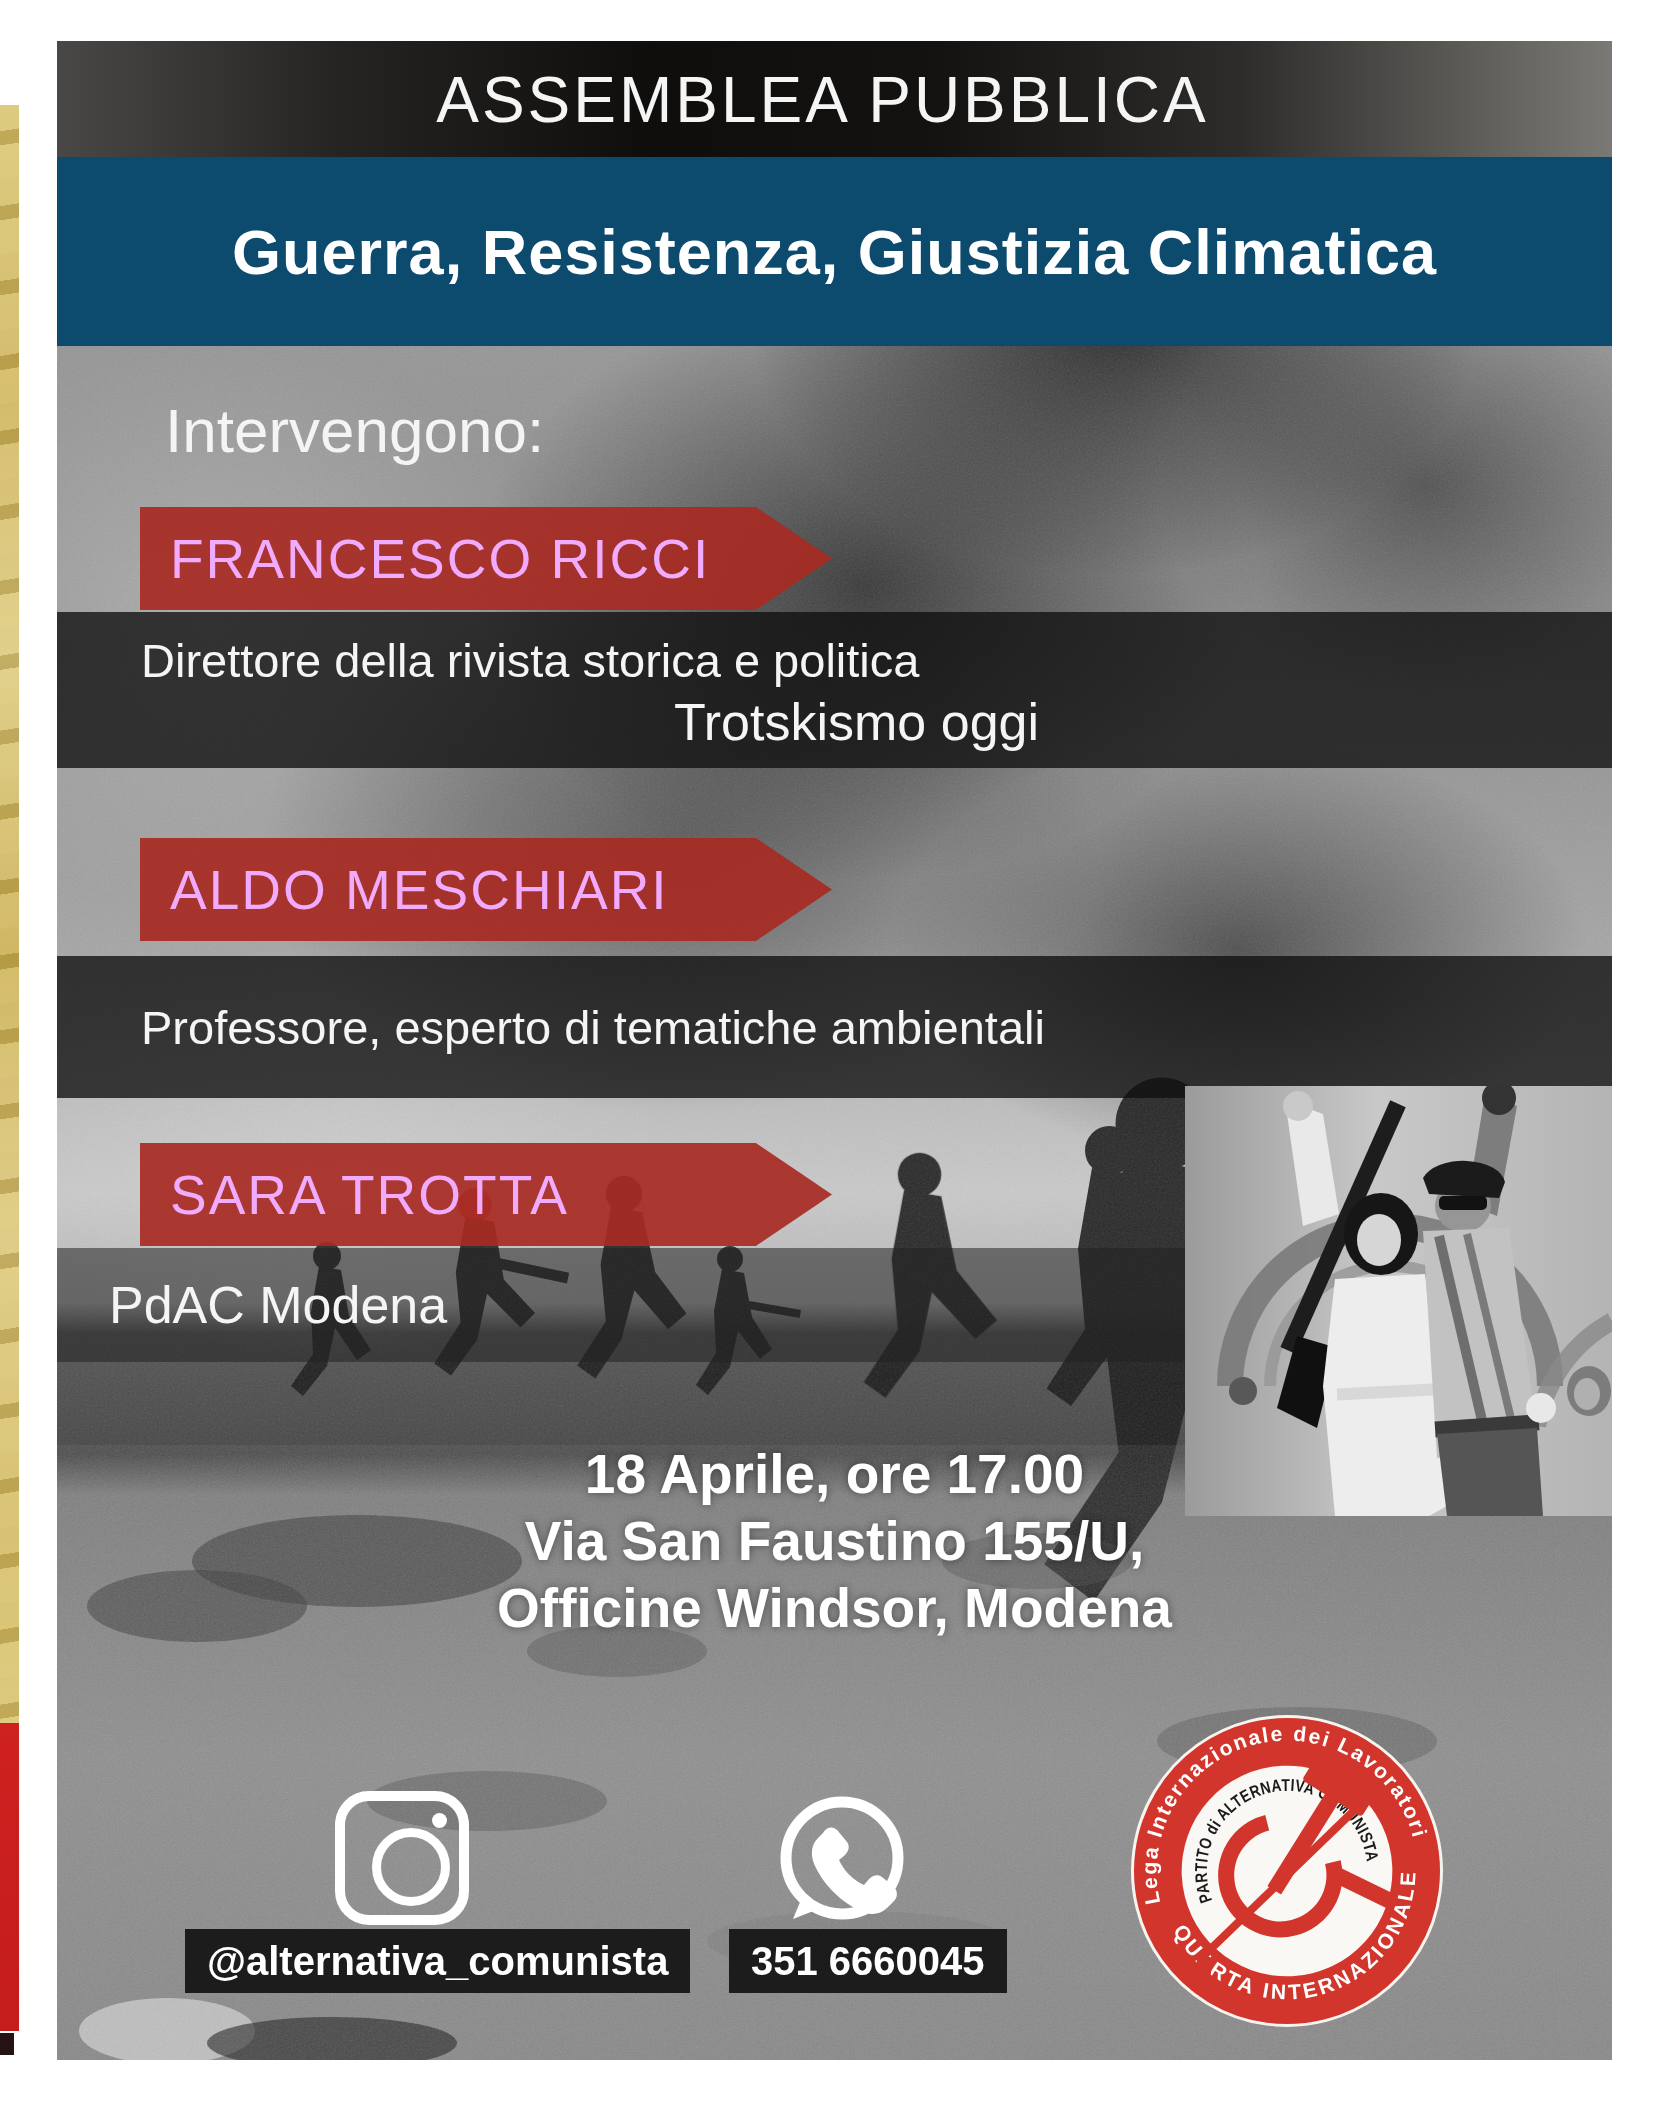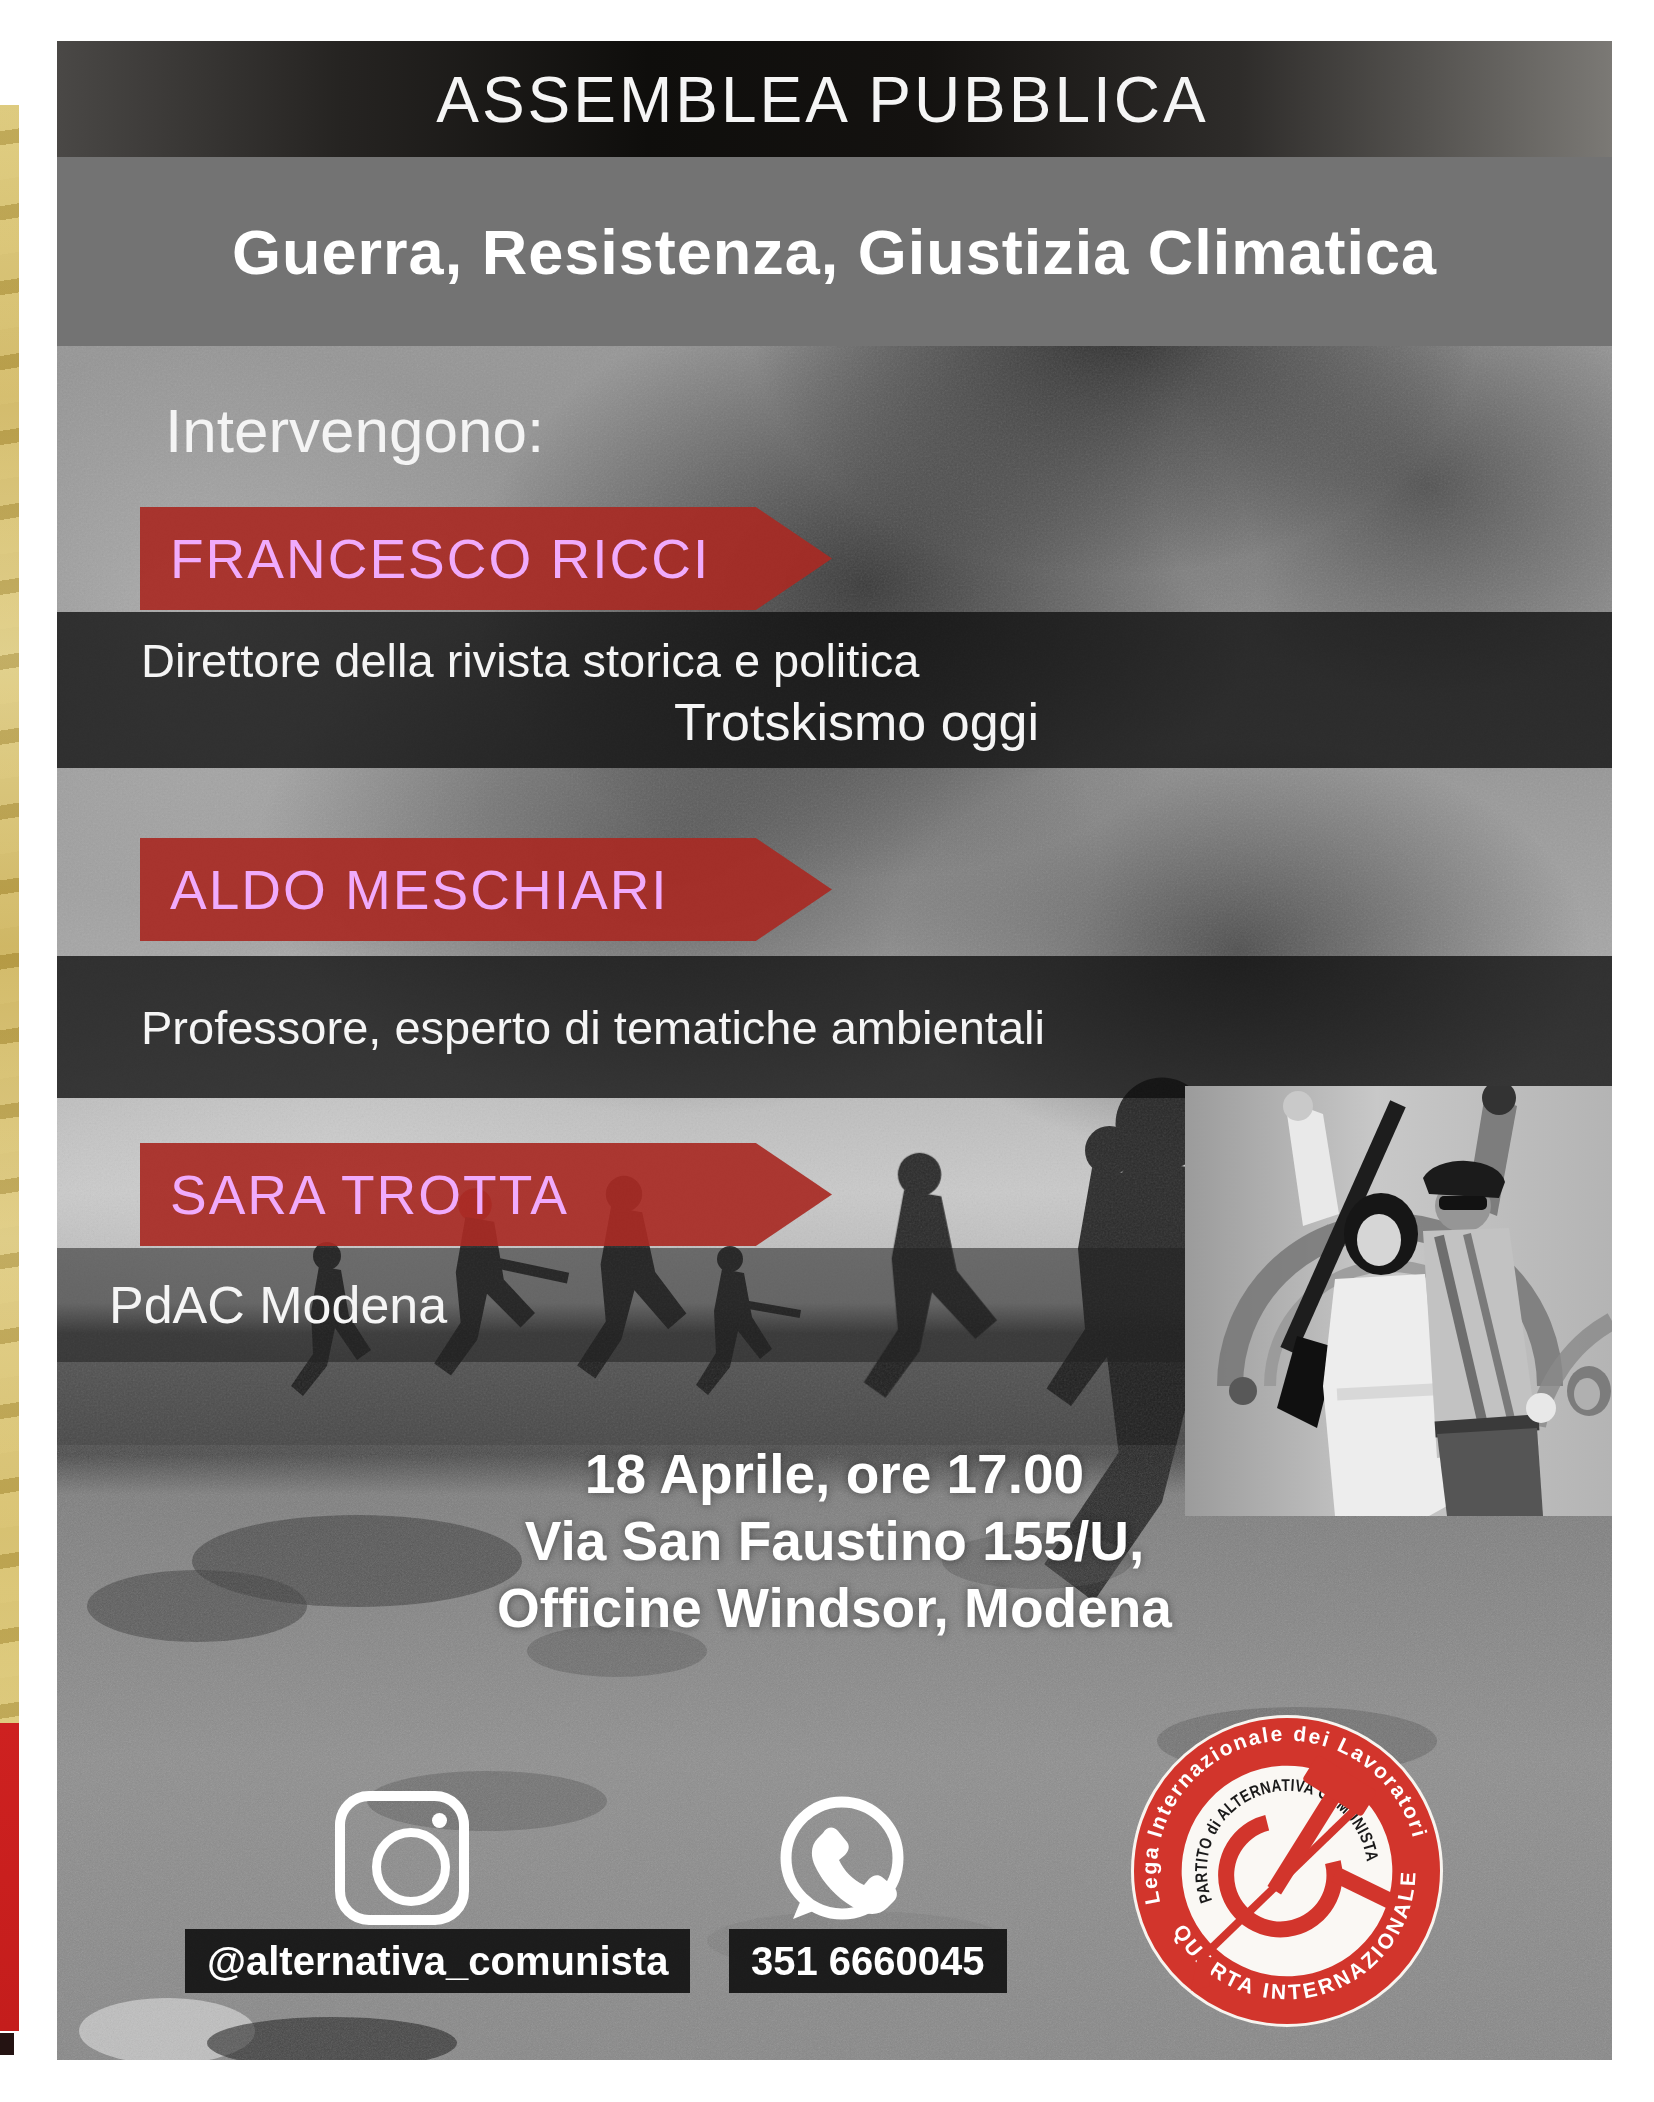--- a/index.html
+++ b/index.html
@@ -174,21 +174,21 @@
         <feColorMatrix type="saturate" values="0"></feColorMatrix>
       </filter>
     </defs>
     <rect x="0" y="0" width="1555" height="2019" filter="url(#grainA)" opacity="0.28"></rect>
     <rect x="0" y="1404" width="1555" height="615" filter="url(#grainB)" opacity="0.35"></rect>
   </svg>
 
   <div class="header-band"></div>
   <div class="header-title">ASSEMBLEA PUBBLICA</div>
 
-  <div class="title-band" style="background:#737373;">
+  <div class="title-band" style="background:#0c4a6e;">
     <span>Guerra, Resistenza, Giustizia Climatica</span>
   </div>
 
   <div class="intro">Intervengono:</div>
 
   <div class="arrow arrow-1" style="background:rgba(168,42,36,0.92);">
     <span>FRANCESCO RICCI</span>
   </div>
   <div class="desc-band band-1">
     <div class="l1">Direttore della rivista storica e politica</div>

